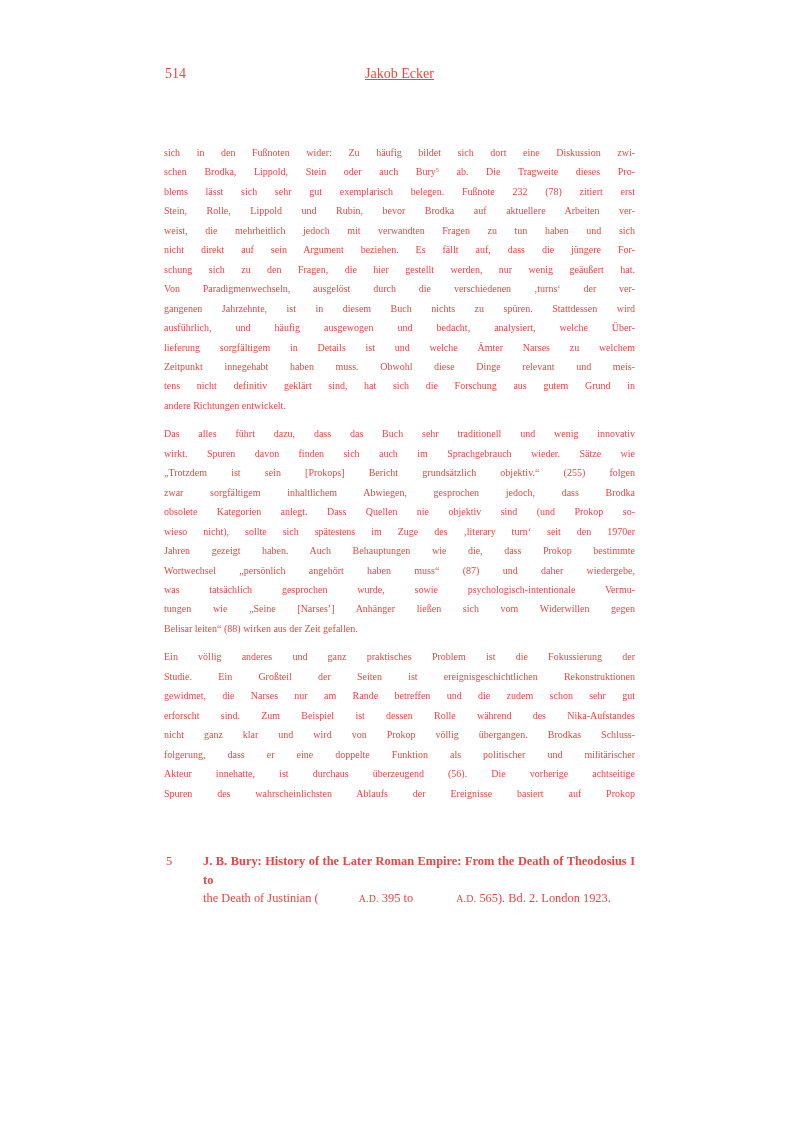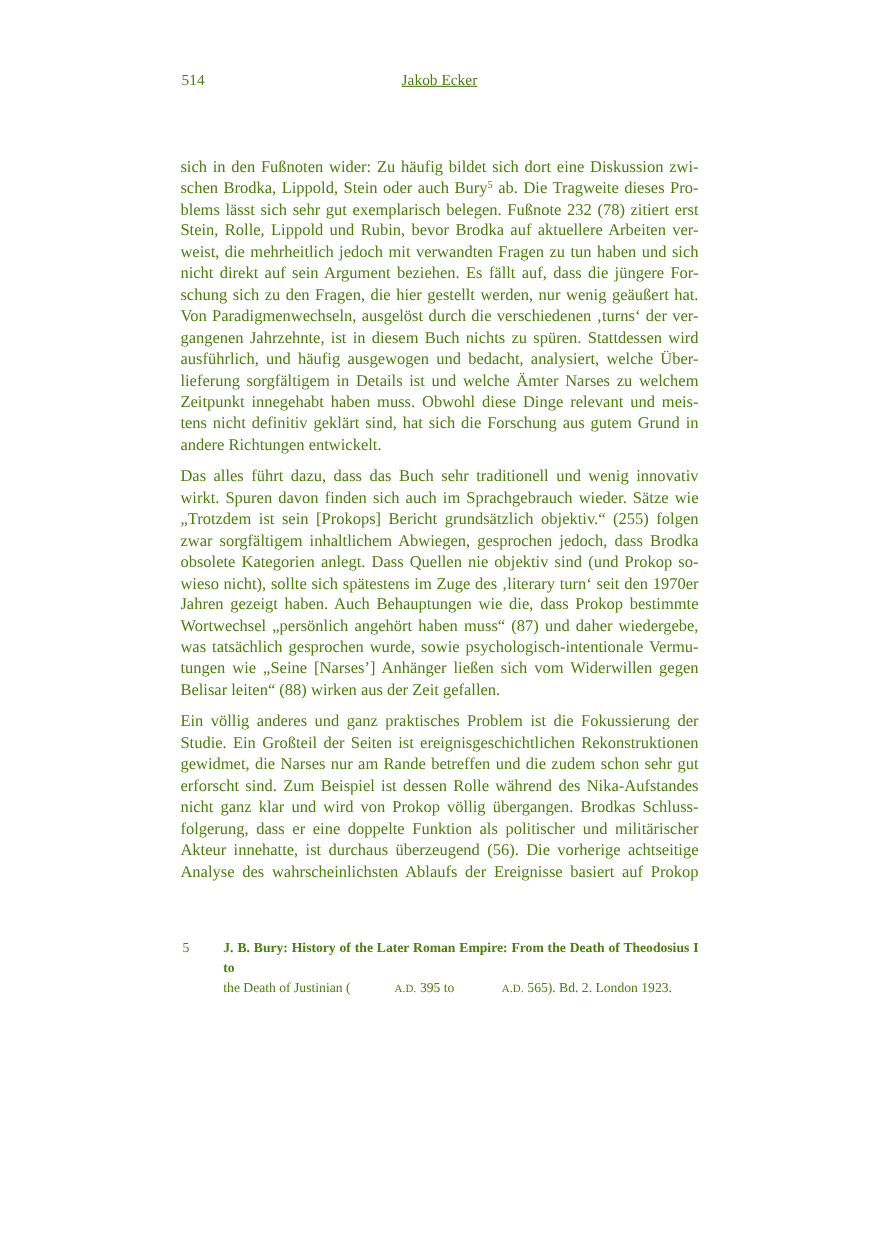--- a/index.html
+++ b/index.html
@@ -6,21 +6,21 @@
     margin: 0;
     padding: 0;
     background: #ffffff;
   }
   .page {
     position: relative;
     width: 799px;
     height: 1131px;
     background: #ffffff;
     font-family: "Liberation Serif", "DejaVu Serif", serif;
-    color: #4d7c0f;
+    color: #ef4444;
     overflow: hidden;
   }
   .page-header {
     position: absolute;
     top: 66px;
     left: 164px;
     width: 471px;
     height: 20px;
     font-size: 14px;
   }
@@ -33,21 +33,21 @@
     display: block;
     width: 100%;
     text-align: center;
     text-decoration: underline;
   }
   .body-text {
     position: absolute;
     left: 164px;
     top: 143px;
     width: 471px;
-    font-size: 15px;
+    font-size: 10px;
     line-height: 19.45px;
   }
   .para {
     margin: 0 0 9px 0;
   }
   .line {
     text-align: justify;
     text-align-last: justify;
   }
   .line.last {
@@ -131,21 +131,21 @@
     </div>
 
     <div class="para">
       <div class="line">Ein völlig anderes und ganz praktisches Problem ist die Fokussierung der</div>
       <div class="line">Studie. Ein Großteil der Seiten ist ereignisgeschichtlichen Rekonstruktionen</div>
       <div class="line">gewidmet, die Narses nur am Rande betreffen und die zudem schon sehr gut</div>
       <div class="line">erforscht sind. Zum Beispiel ist dessen Rolle während des Nika-Aufstandes</div>
       <div class="line">nicht ganz klar und wird von Prokop völlig übergangen. Brodkas Schluss-</div>
       <div class="line">folgerung, dass er eine doppelte Funktion als politischer und militärischer</div>
       <div class="line">Akteur innehatte, ist durchaus überzeugend (56). Die vorherige achtseitige</div>
-      <div class="line">Analyse des wahrscheinlichsten Ablaufs der Ereignisse basiert auf Prokop</div>
+      <div class="line">Spuren des wahrscheinlichsten Ablaufs der Ereignisse basiert auf Prokop</div>
     </div>
 
   </div>
 
   <div class="footnotes">
     <div class="footnote">
       <span class="fn-number">5</span>
       <div class="fn-line justified">J. B. Bury: History of the Later Roman Empire: From the Death of Theodosius I to</div>
       <div class="fn-line"><span>the Death of Justinian (</span><span class="sc">A.D.</span><span> 395 to </span><span class="sc">A.D.</span><span> 565). Bd. 2. London 1923.</span></div>
     </div>

